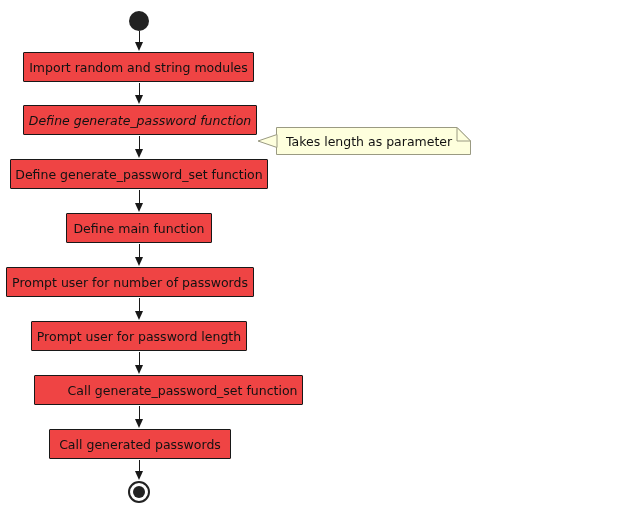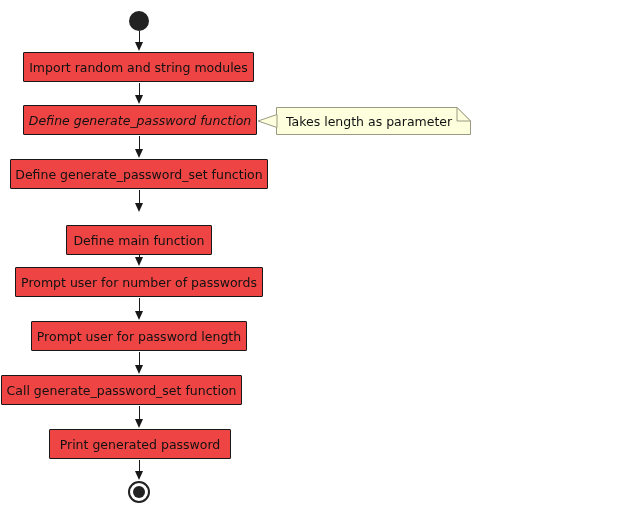--- a/index.html
+++ b/index.html
@@ -34,24 +34,24 @@
     background: #ef4444;
     border: 1.5px solid #181818;
     border-radius: 1px;
     display: flex; align-items: center; justify-content: center;
     font-size: 12.5px; color: #121212;
     white-space: nowrap;
   }
   .n1 { left: 23px;  top: 52px;  width: 229px; }
   .n2 { left: 23px;  top: 105px; width: 232px; font-style: italic; }
   .n3 { left: 10px;  top: 159px; width: 256px; }
-  .n4 { left: 66px;  top: 225px; width: 144px; }
-  .n5 { left: 15px;  top: 267px; width: 246px; text-align: right; }
+  .n4 { left: 66px;  top: 213px; width: 144px; }
+  .n5 { left: 6px;  top: 267px; width: 246px; text-align: right; }
   .n6 { left: 31px;  top: 321px; width: 214px; text-align: right; }
-  .n7 { left: 1px;  top: 375px; width: 239px; }
+  .n7 { left: 34px;  top: 375px; width: 239px; padding-left: 28px; }
   .n8 { left: 49px;  top: 429px; width: 180px; }
 
   
   .connector { position: absolute; left: 135px; width: 9px; }
   .connector .line {
     position: absolute; left: 4px; top: 0; bottom: 3px;
     width: 1px; background: #181818;
   }
   .connector .head {
     position: absolute; left: 0; bottom: 0;
@@ -64,21 +64,21 @@
   .c2 { top: 83px;  height: 21px; }
   .c3 { top: 136px; height: 22px; }
   .c4 { top: 190px; height: 22px; }
   .c5 { top: 244px; height: 22px; }
   .c6 { top: 298px; height: 22px; }
   .c7 { top: 352px; height: 22px; }
   .c8 { top: 406px; height: 22px; }
   .c9 { top: 460px; height: 20px; }
 
   
-  .note { position: absolute; height: 28px; }
+  .note { position: absolute; height: 28px; margin-top: 20px; }
   .note svg { position: absolute; left: 0; top: 0; }
   .note .note-text {
     position: absolute; left: 29px; top: 0; height: 28px;
     display: flex; align-items: center;
     font-size: 12.5px; color: #121212; white-space: nowrap;
   }
   .note1 { left: 257px; top: 107px; width: 214px; }
   .note2 { left: 268px; top: 161px; width: 362px; }
 </style>
 </head>
@@ -125,21 +125,21 @@
       <div class="head"></div>
     </div>
 
   <div class="activity n1">Import random and string modules</div>
   <div class="activity n2">Define generate_password function</div>
   <div class="activity n3">Define generate_password_set function</div>
   <div class="activity n4">Define main function</div>
   <div class="activity n5">Prompt user for number of passwords</div>
   <div class="activity n6">Prompt user for password length</div>
   <div class="activity n7">Call generate_password_set function</div>
-  <div class="activity n8">Print generated password</div>
+  <div class="activity n8">Call generated passwords</div>
 
   <div class="note note1">
     <svg width="214" height="28" viewBox="0 0 214 28">
       <polygon points="19.5,0.5 200,0.5 213.5,14 213.5,27.5 19.5,27.5" fill="#FEFFDD" stroke="#9A9A82" stroke-width="1"></polygon>
       <polygon points="200,0.5 213.5,14 200,14" fill="#FEFFDD" stroke="#9A9A82" stroke-width="1"></polygon>
       <polygon points="1,14 20,7.5 20,20.5" fill="#FEFFDD" stroke="#9A9A82" stroke-width="1"></polygon>
     </svg>
     <div class="note-text">Takes length as parameter</div>
   </div>
 

